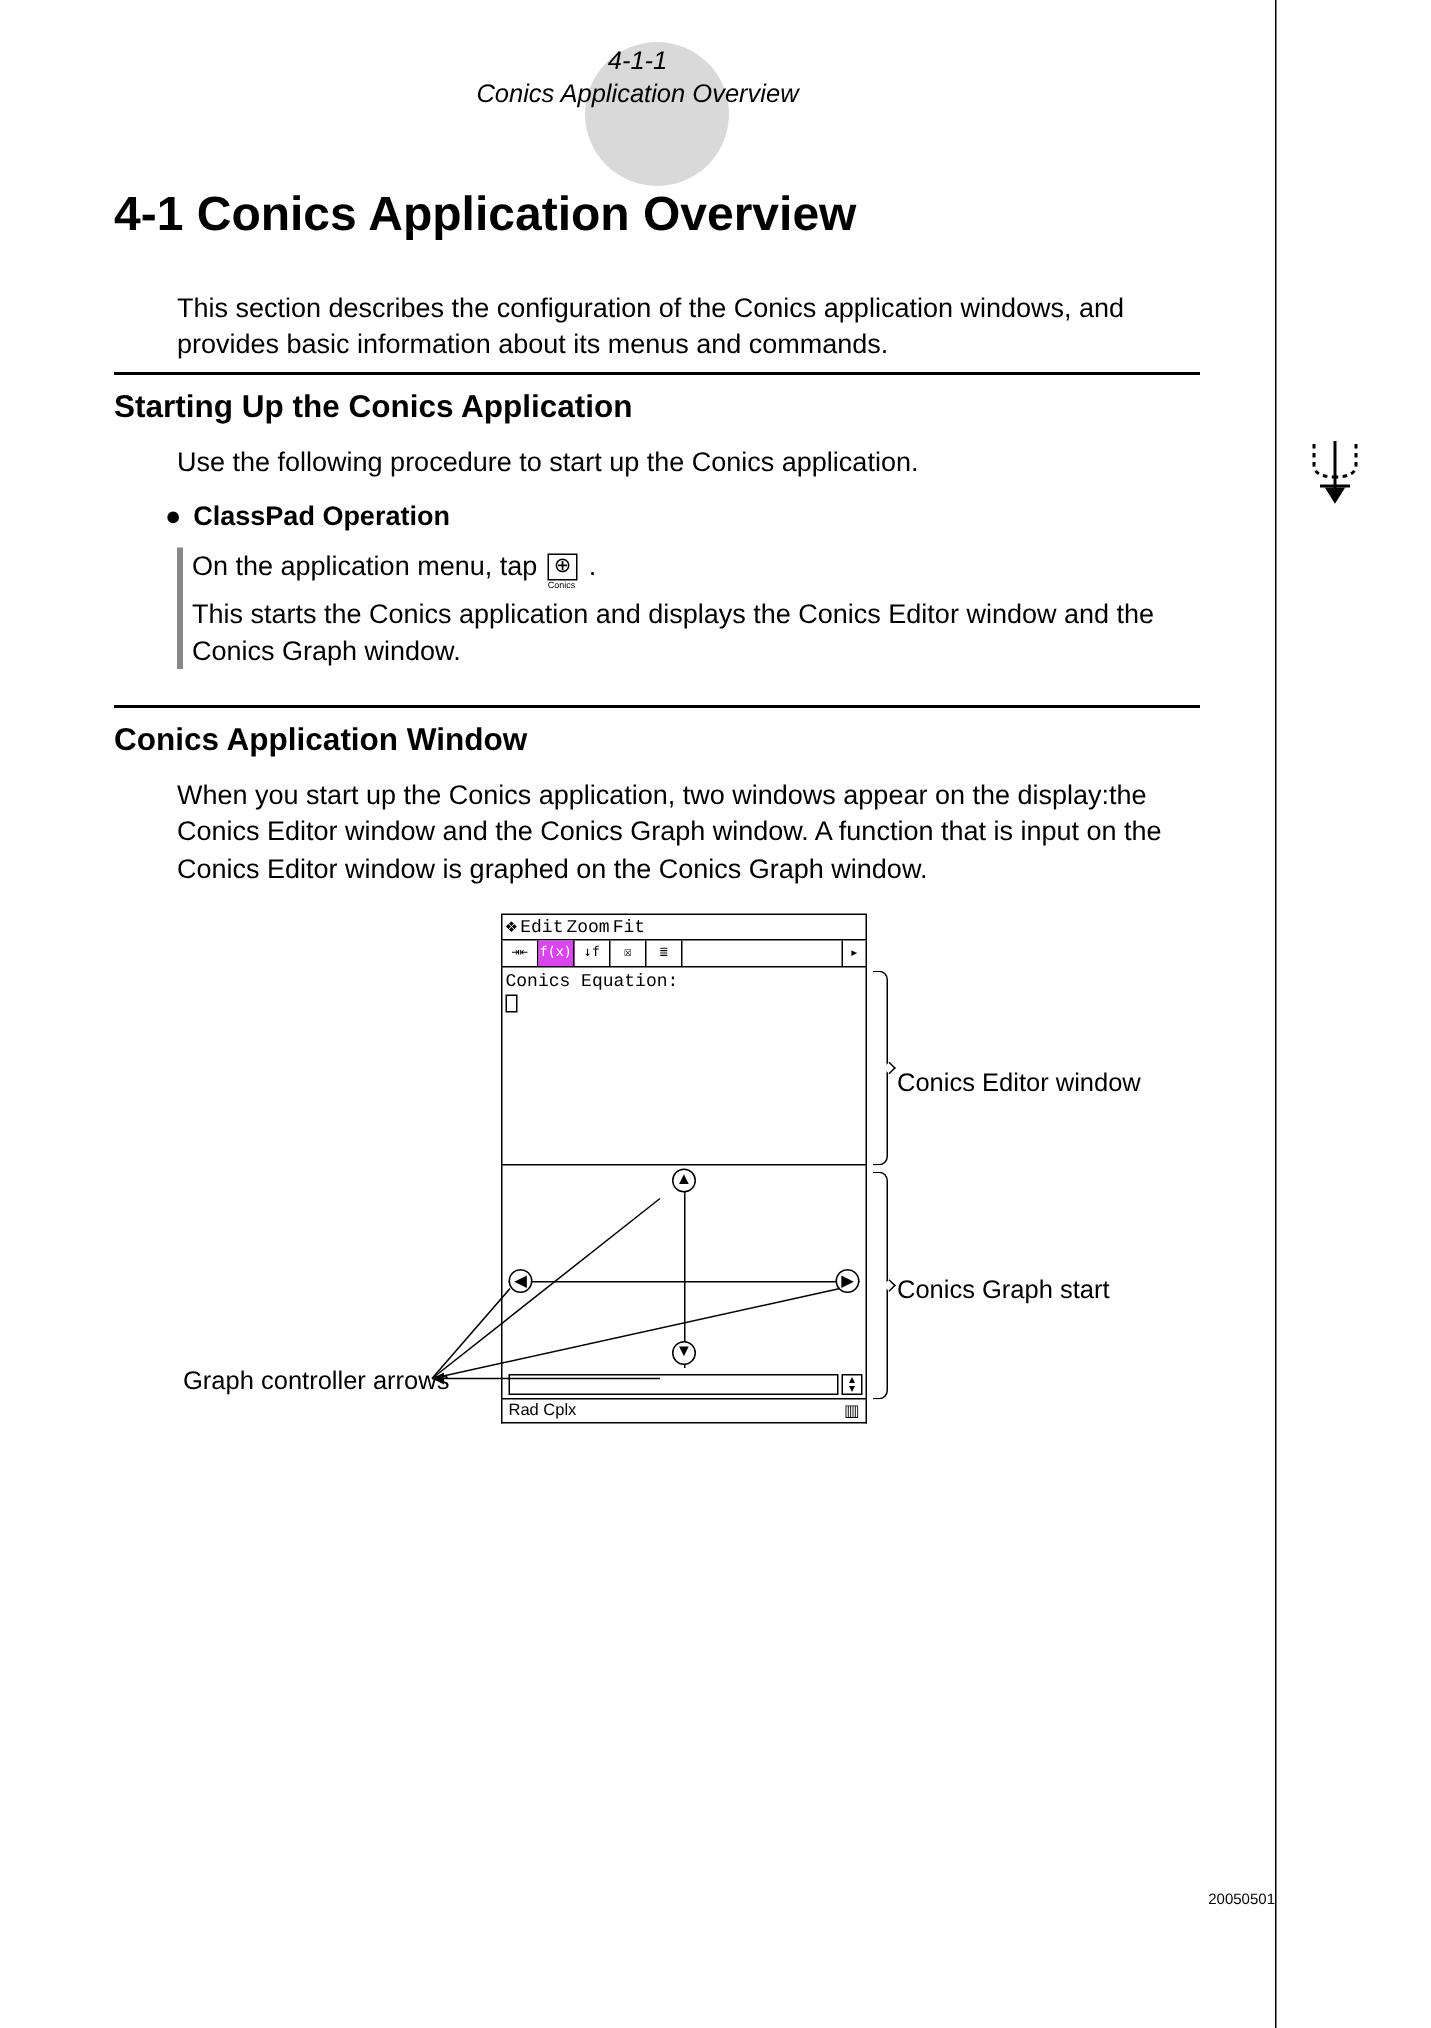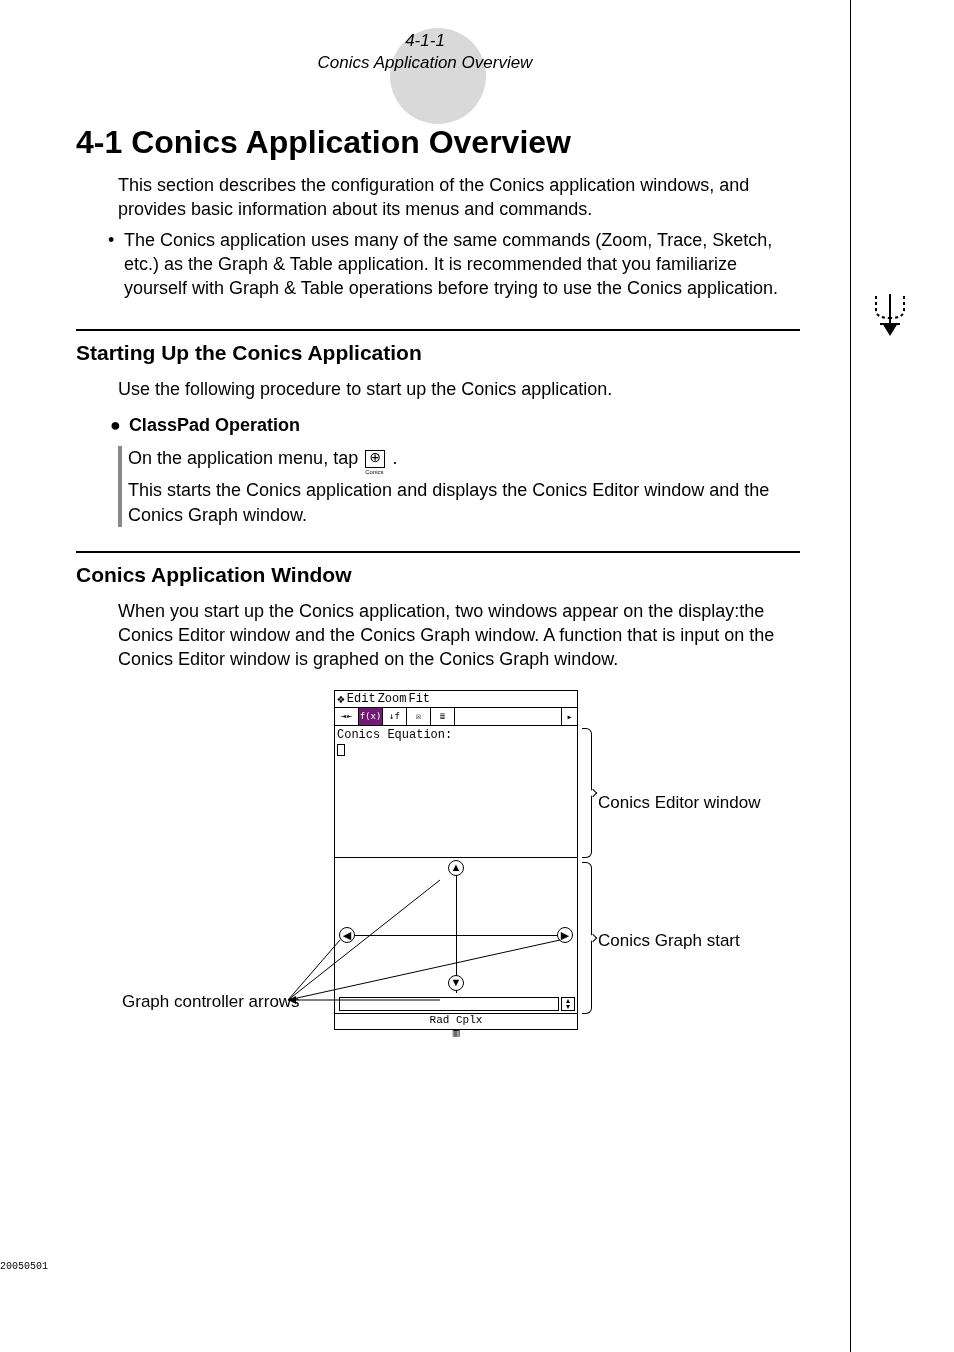--- a/index.html
+++ b/index.html
@@ -40,21 +40,21 @@
     text-align: center;
     font-style: italic;
     font-size: 17px;
     line-height: 1.3;
     z-index: 1;
     margin-bottom: 50px;
   }
   .main-heading {
     font-size: 32px;
     font-weight: bold;
-    margin: 0 0 12px 76px;
+    margin: 0 0 32px 76px;
   }
   .intro-para {
     margin: 0 60px 6px 118px;
     font-size: 18px;
     line-height: 1.35;
   }
   .bullet-para {
     margin: 0 60px 28px 108px;
     font-size: 18px;
     line-height: 1.35;
@@ -174,21 +174,21 @@
   }
   .ds-toolbar .tb {
     border-right: 1px solid #000;
     flex: 0 0 24px;
     display: flex;
     align-items: center;
     justify-content: center;
     font-size: 9px;
     line-height: 1;
   }
-  .ds-toolbar .tb:nth-child(2){ background:#701a75; color:#fff; }
+  .ds-toolbar .tb:nth-child(2){ background:#d946ef; color:#fff; }
   .ds-toolbar .tb-arrow {
     margin-left: auto;
     width: 16px;
     border-left: 1px solid #000;
     display: flex;
     align-items: center;
     justify-content: center;
     font-size: 10px;
   }
   .ds-editor {
@@ -261,27 +261,26 @@
     height: 14px;
     border: 1px solid #000;
     font-size: 8px;
     text-align: center;
     line-height: 6px;
   }
   .ds-status {
     border: 1px solid #000;
     border-top: none;
     height: 16px;
-    font-family: Liberation Mono, monospace;
+    font-family: Liberation Sans, sans-serif;
     font-size: 11px;
     padding: 0 4px;
     display: flex;
     align-items: center;
     justify-content: space-between;
-    flex-direction: column;
   }
   .callout-label {
     position: absolute;
     font-size: 17px;
   }
   .callout-editor { left: 598px; top: 103px; }
   .callout-graph  { left: 598px; top: 241px; }
   .callout-controller { left: 122px; top: 302px; }
   .brace {
     position: absolute;
@@ -315,41 +314,39 @@
     left: 870px;
     top: 290px;
     width: 40px;
     height: 48px;
   }
   .footer-code {
     position: absolute;
     bottom: 80px;
     left: 0;
     width: 850px;
-    text-align: left;
+    text-align: right;
     font-size: 10px;
     color: #000;
-    font-family: Liberation Mono, monospace;
   }
 </style>
 </head>
 <body>
 
 <div class="page">
   <div class="badge-circle"></div>
   <div class="header-block">
     <div>4-1-1</div>
     <div>Conics Application Overview</div>
   </div>
 
   <h1 class="main-heading">4-1 Conics Application Overview</h1>
 
   <p class="intro-para">This section describes the configuration of the Conics application windows, and provides basic information about its menus and commands.</p>
 
-  <p class="bullet-para">The Conics application uses many of the same commands (Zoom, Trace, Sketch, etc.) as the Graph &amp; Table application. It is recommended that you familiarize yourself with Graph &amp; Table operations before trying to use the Conics application.</p>
 
   <div class="section-rule"></div>
   <h2 class="section-heading">Starting Up the Conics Application</h2>
   <p class="section-para">Use the following procedure to start up the Conics application.</p>
 
   <div class="classpad-op">
     <span class="dot">●</span><span>ClassPad Operation</span>
   </div>
 
   <div class="left-bar-block">

